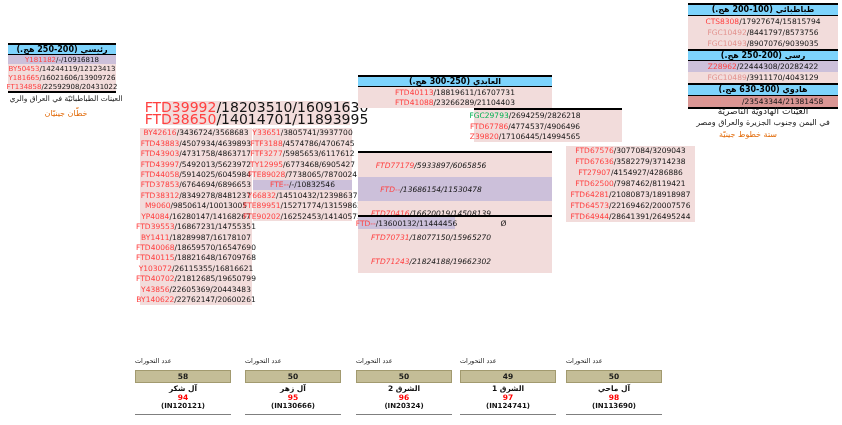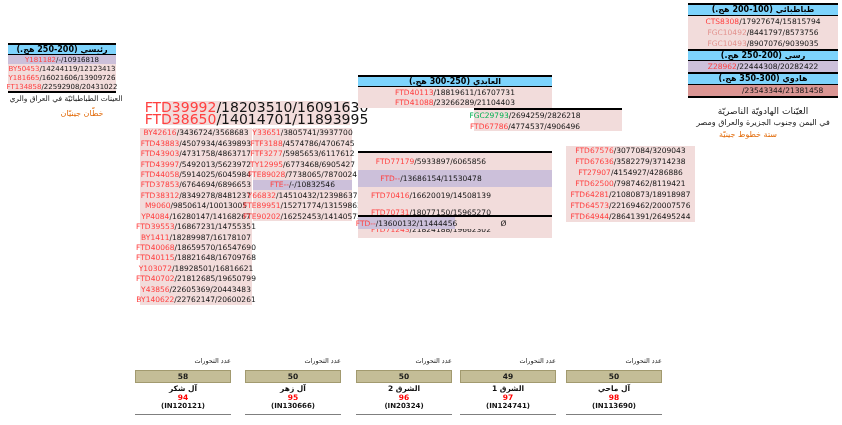--- a/index.html
+++ b/index.html
@@ -22,30 +22,30 @@
   .hdr{display:flex;align-items:center;justify-content:center;direction:rtl;
        font-weight:bold;font-size:8px;color:#000;background:#7dd3fc;
        border-top:2px solid #000;border-bottom:1px solid #000;height:9px;}
   
   .rows-left .row{height:9px;font-size:7px;}
   .rows-right .row{height:11px;font-size:7.5px;text-align:right;}
   .ga .row{height:12px;font-size:14px;}
   .c23 .row{height:10.45px;font-size:7.5px;}
   .midt .row{height:10.5px;font-size:7.5px;}
   .fgc .row{height:10.7px;font-size:7.5px;padding-right:46px;}
-  .mid6 .row{height:17px;font-size:7.5px;padding-right:48px;}
+  .mid6 .row{height:24px;font-size:7.5px;padding-right:48px;font-style:italic;}
   .c5 .row{height:10.9px;font-size:7.5px;}
   .tbl-bottom{border-bottom:2px solid #000;}
   .topline{border-top:2px solid #000;}
   
   .cap{direction:rtl;text-align:center;color:#1a1a1a;}
   .orange{color:#e26b0a;}
   
   .grp{width:96px;}
-  .bl{font-size:6.5px;direction:rtl;text-align:right;color:#1a1a1a;}
+  .bl{font-size:6.5px;direction:rtl;text-align:left;color:#1a1a1a;}
   .box{background:#c4bd97;border:1px solid #a29a6f;font-weight:bold;font-size:7.5px;
        display:flex;align-items:center;justify-content:center;height:11px;color:#1a1a1a;}
   .bname{font-size:7.5px;font-weight:bold;direction:rtl;text-align:center;color:#111;}
   .bnum{font-size:7.5px;font-weight:bold;color:#ff0000;text-align:center;}
   .bid{font-size:7px;font-weight:bold;text-align:center;color:#111;}
   .bline{height:1px;background:#7f7f7f;}
   .split{display:flex;}
   .cell{display:flex;align-items:center;justify-content:center;font-size:7.5px;}
 </style>
 </head>
@@ -68,21 +68,21 @@
           <span class="rid c-red">Y181665</span>
           <span class="rnum">/16021606/13909726</span>
         </div>
         <div class="row bg-pink">
           <span class="rid c-red">FT134858</span>
           <span class="rnum">/22592908/20431022</span>
         </div>
       </div>
   </div>
   <div class="abs cap" style="left:0px;top:94px;width:132px;font-size:7.5px;">العينات الطباطبائيّة في العراق والري</div>
-  <div class="abs cap orange" style="left:16px;top:109px;width:132px;font-size:8px;">خطّان جينيّان</div>
+  <div class="abs cap orange" style="left:0px;top:109px;width:132px;font-size:8px;">خطّان جينيّان</div>
 
   <div class="abs tbl-bottom" style="left:688px;top:3px;width:150px;">
     <div>
         <div class="hdr" style="height: 9.5px;">طباطبائي (100-200 هج.)</div>
         <div class="rows-right">
           <div class="row bg-pink">
             <span class="rid c-red">CTS8308</span>
             <span class="rnum">/17927674/15815794</span>
           </div>
           <div class="row bg-pink">
@@ -93,22 +93,26 @@
             <span class="rid c-muted">FGC10493</span>
             <span class="rnum">/8907076/9039035</span>
           </div>
         </div>
         <div class="hdr" style="height: 9.5px;">رسي (200-250 هج.)</div>
         <div class="rows-right">
           <div class="row bg-purple">
             <span class="rid c-red">Z28962</span>
             <span class="rnum">/22444308/20282422</span>
           </div>
-        </div>
-        <div class="hdr" style="height: 9.5px;">هادوي (300-350 هج.)</div>
+          <div class="row bg-pink">
+            <span class="rid c-muted">FGC10489</span>
+            <span class="rnum">/3911170/4043129</span>
+          </div>
+        </div>
+        <div class="hdr" style="height: 9.5px;">هادوي (300-630 هج.)</div>
         <div class="rows-right">
           <div class="row bg-darkred">
             <span class="rid c-muted">FGC10502</span>
             <span class="rnum">/23543344/21381458</span>
           </div>
         </div>
       </div>
   </div>
   <div class="abs cap" style="left:688px;top:106px;width:150px;font-size:9px;">العيّنات الهادويّة الناصريّة</div>
   <div class="abs cap" style="left:688px;top:118px;width:150px;font-size:8px;">في اليمن وجنوب الجزيرة والعراق ومصر</div>
@@ -173,21 +177,21 @@
       <div class="row bg-pink">
         <span class="rid c-red">FTD40068</span>
         <span class="rnum">/18659570/16547690</span>
       </div>
       <div class="row bg-pink">
         <span class="rid c-red">FTD40115</span>
         <span class="rnum">/18821648/16709768</span>
       </div>
       <div class="row bg-pink">
         <span class="rid c-red">Y103072</span>
-        <span class="rnum">/18928501/16816621</span>
+        <span class="rnum">/26115355/16816621</span>
       </div>
       <div class="row bg-pink">
         <span class="rid c-red">FTD40702</span>
         <span class="rnum">/21812685/19650799</span>
       </div>
       <div class="row bg-pink">
         <span class="rid c-red">Y43856</span>
         <span class="rnum">/22605369/20443483</span>
       </div>
       <div class="row bg-pink">
@@ -247,20 +251,24 @@
       </div>
     </div>
   <div class="abs fgc topline" style="left:474px;top:108px;width:148px;">
       <div class="row bg-pink">
         <span class="rid c-green">FGC29793</span>
         <span class="rnum">/2694259/2826218</span>
       </div>
       <div class="row bg-pink">
         <span class="rid c-red">FTD67786</span>
         <span class="rnum">/4774537/4906496</span>
+      </div>
+      <div class="row bg-pink">
+        <span class="rid c-red">Z39820</span>
+        <span class="rnum">/17106445/14994565</span>
       </div>
     </div>
   <div class="abs mid6 topline" style="left:358px;top:151px;width:194px;">
       <div class="row bg-pink">
         <span class="rid c-red">FTD77179</span>
         <span class="rnum">/5933897/6065856</span>
       </div>
       <div class="row bg-purple">
         <span class="rid c-red">FTD--</span>
         <span class="rnum">/13686154/11530478</span>

